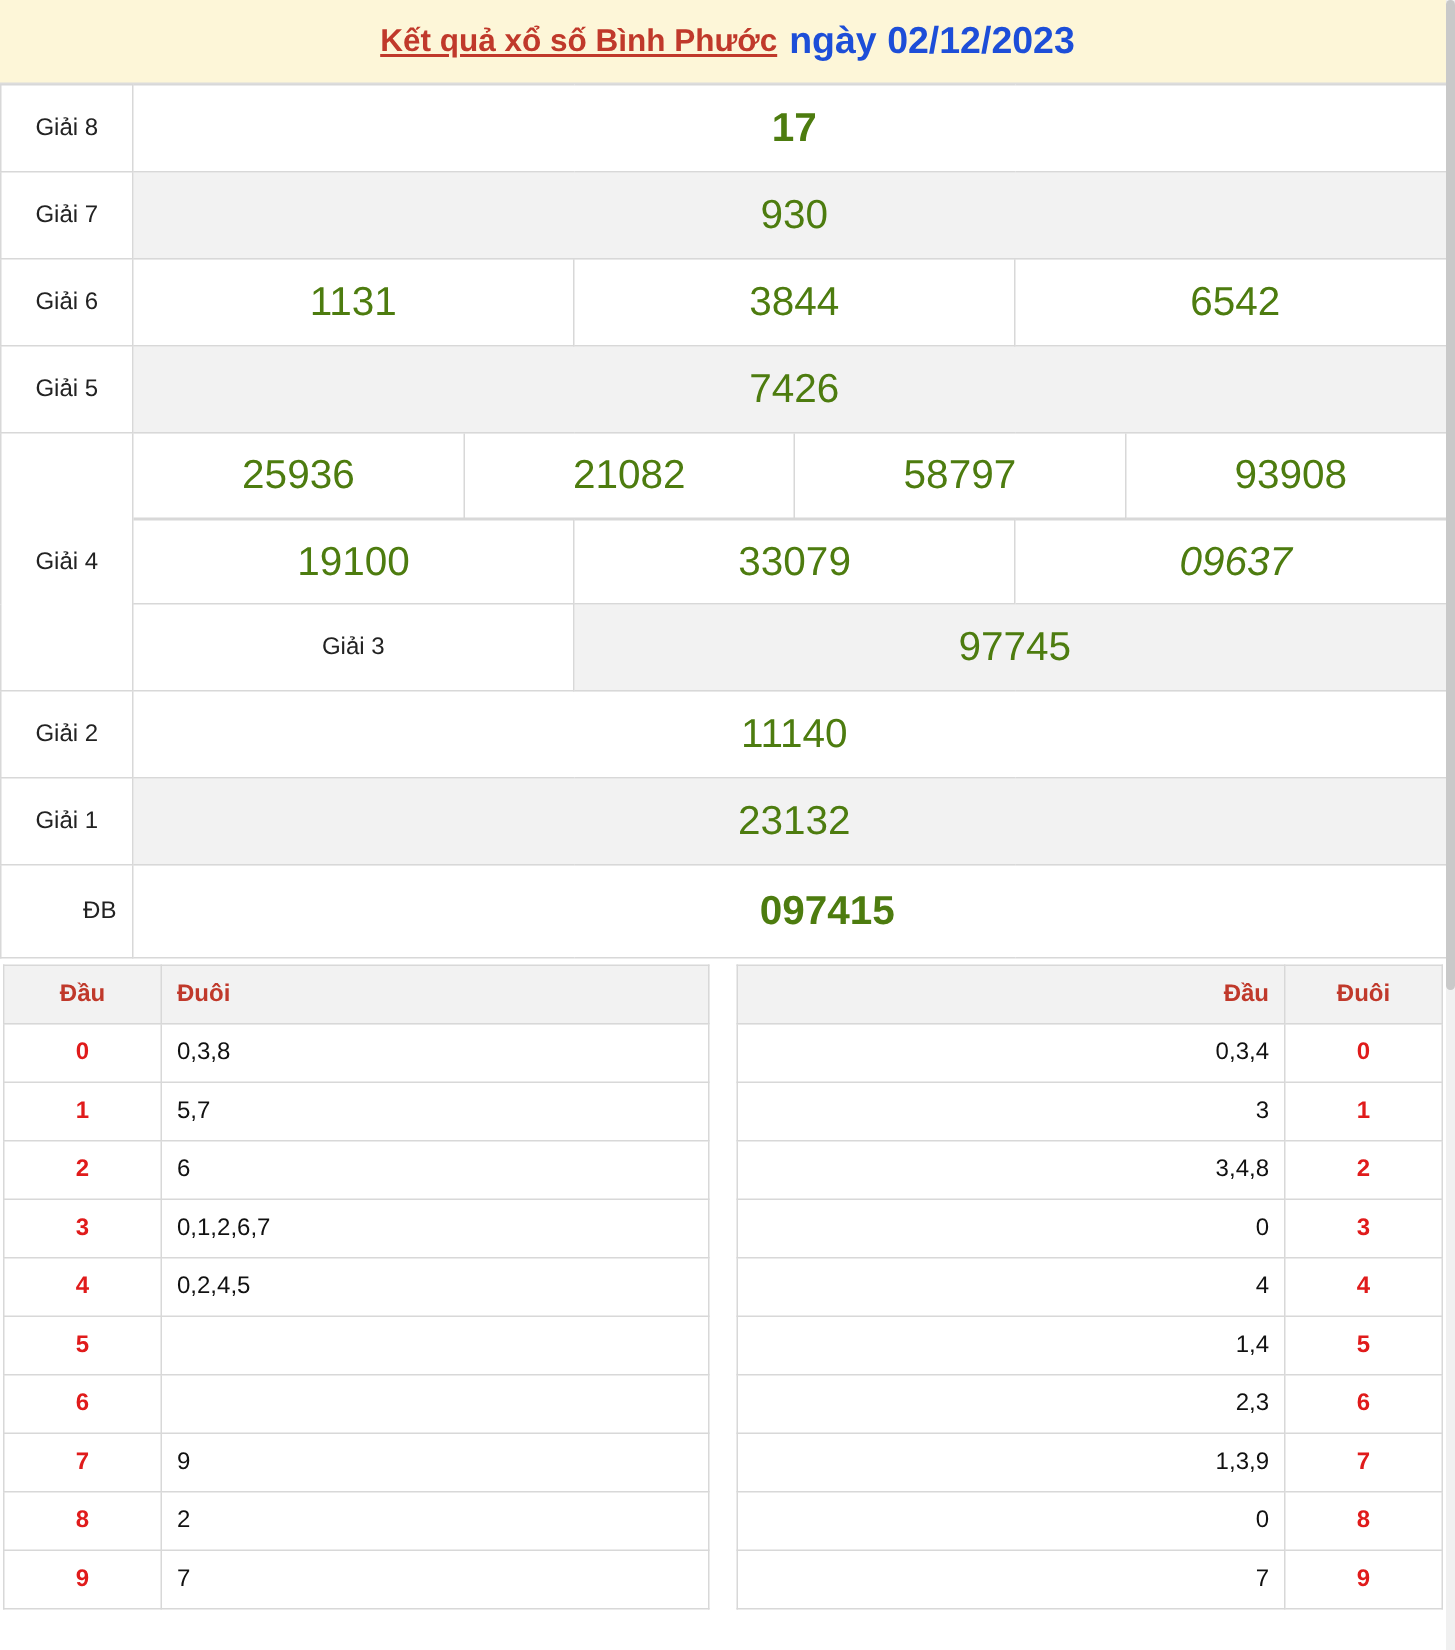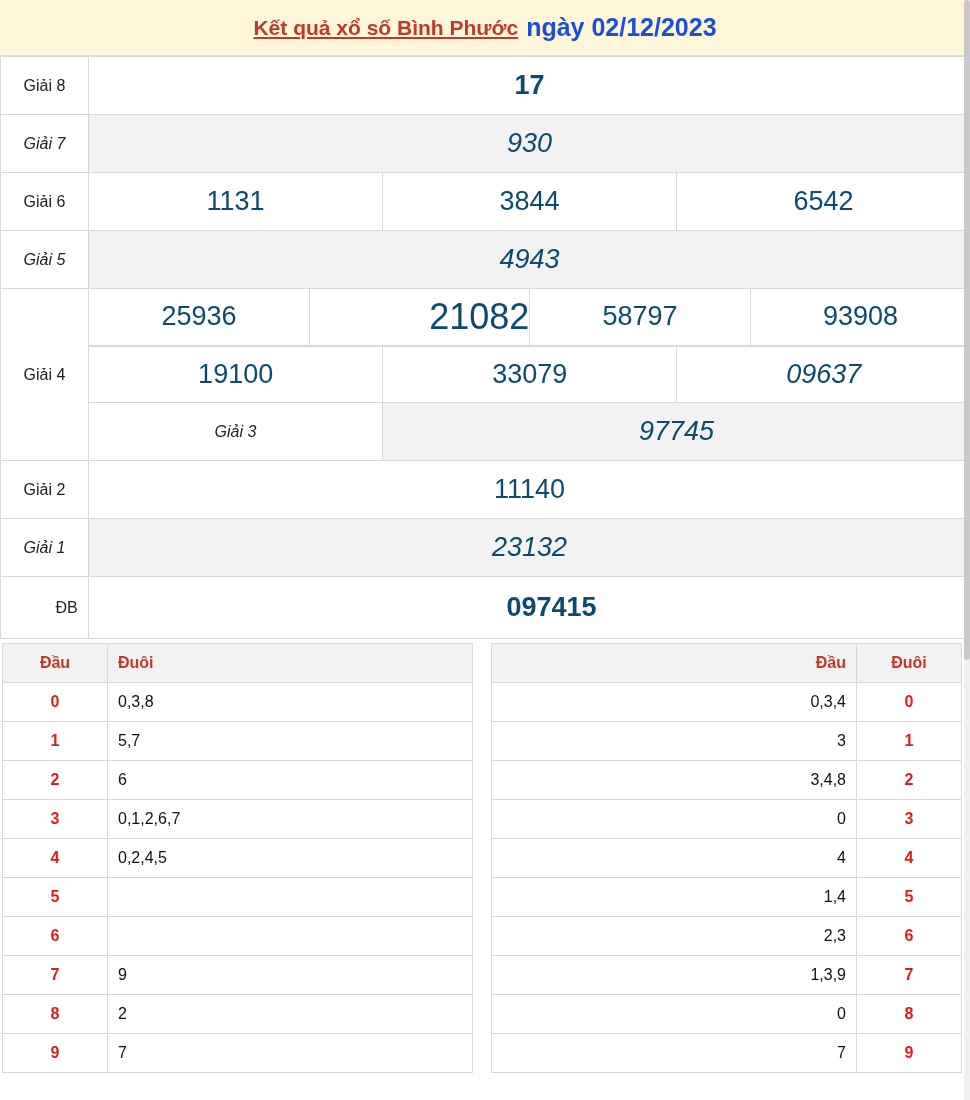--- a/index.html
+++ b/index.html
@@ -46,33 +46,33 @@
     width: 970px;
     border-collapse: collapse;
     table-layout: fixed;
     border-radius: 11px;
   }
   table.results td {
     border: 1px solid #d8d8d8;
     text-align: center;
     vertical-align: middle;
     font-size: 27px;
-    color: #0c4a6e;
+    color: #4d7c0f;
     height: 58px;
     padding: 0;
   }
   table.results td.label {
     width: 88px;
     font-size: 16px;
     font-weight: normal;
     color: #222;
     background: #ffffff;
     border-left: 1px solid #d8d8d8;
   }
-  table.results tr.shade td { background: #f2f2f2; font-style: italic; }
+  table.results tr.shade td { background: #f2f2f2; }
   table.results tr.shade td.label { background: #ffffff; }
   td.red-big {
     color: #e01b1b;
     font-weight: bold;
     font-size: 29px;
   }
   td.db-num {
     color: #e01b1b;
     font-weight: bold;
     font-size: 38px;
@@ -163,30 +163,30 @@
         <td colspan="3">930</td>
       </tr>
       <tr>
         <td class="label">Giải 6</td>
         <td>1131</td>
         <td>3844</td>
         <td>6542</td>
       </tr>
       <tr class="shade">
         <td class="label">Giải 5</td>
-        <td colspan="3">4943</td>
+        <td colspan="3">7426</td>
       </tr>
       <tr class="g4">
         <td class="label" rowspan="2">Giải 4</td>
         <td colspan="3" style="padding:0;border:none;">
           <table style="width:100%;border-collapse:collapse;table-layout:fixed;">
             <tbody>
                 <tr>
               <td style="border:1px solid #d8d8d8;border-top:none;border-left:none;height:56px;text-align:center;font-size:27px;">25936</td>
-              <td style="border:1px solid #d8d8d8;border-top:none;height:56px;text-align:right;font-size:36px;">21082</td>
+              <td style="border:1px solid #d8d8d8;border-top:none;height:56px;text-align:center;font-size:27px;">21082</td>
               <td style="border:1px solid #d8d8d8;border-top:none;height:56px;text-align:center;font-size:27px;">58797</td>
               <td style="border:1px solid #d8d8d8;border-top:none;border-right:none;height:56px;text-align:center;font-size:27px;">93908</td>
             </tr>
             <tr>
               <td colspan="4" style="padding:0;border:none;">
                 <table style="width:100%;border-collapse:collapse;table-layout:fixed;">
                   <tbody>
                         <tr>
                     <td style="border:1px solid #d8d8d8;border-left:none;border-bottom:none;height:56px;text-align:center;font-size:27px;">19100</td>
                     <td style="border:1px solid #d8d8d8;border-bottom:none;height:56px;text-align:center;font-size:27px;">33079</td>

